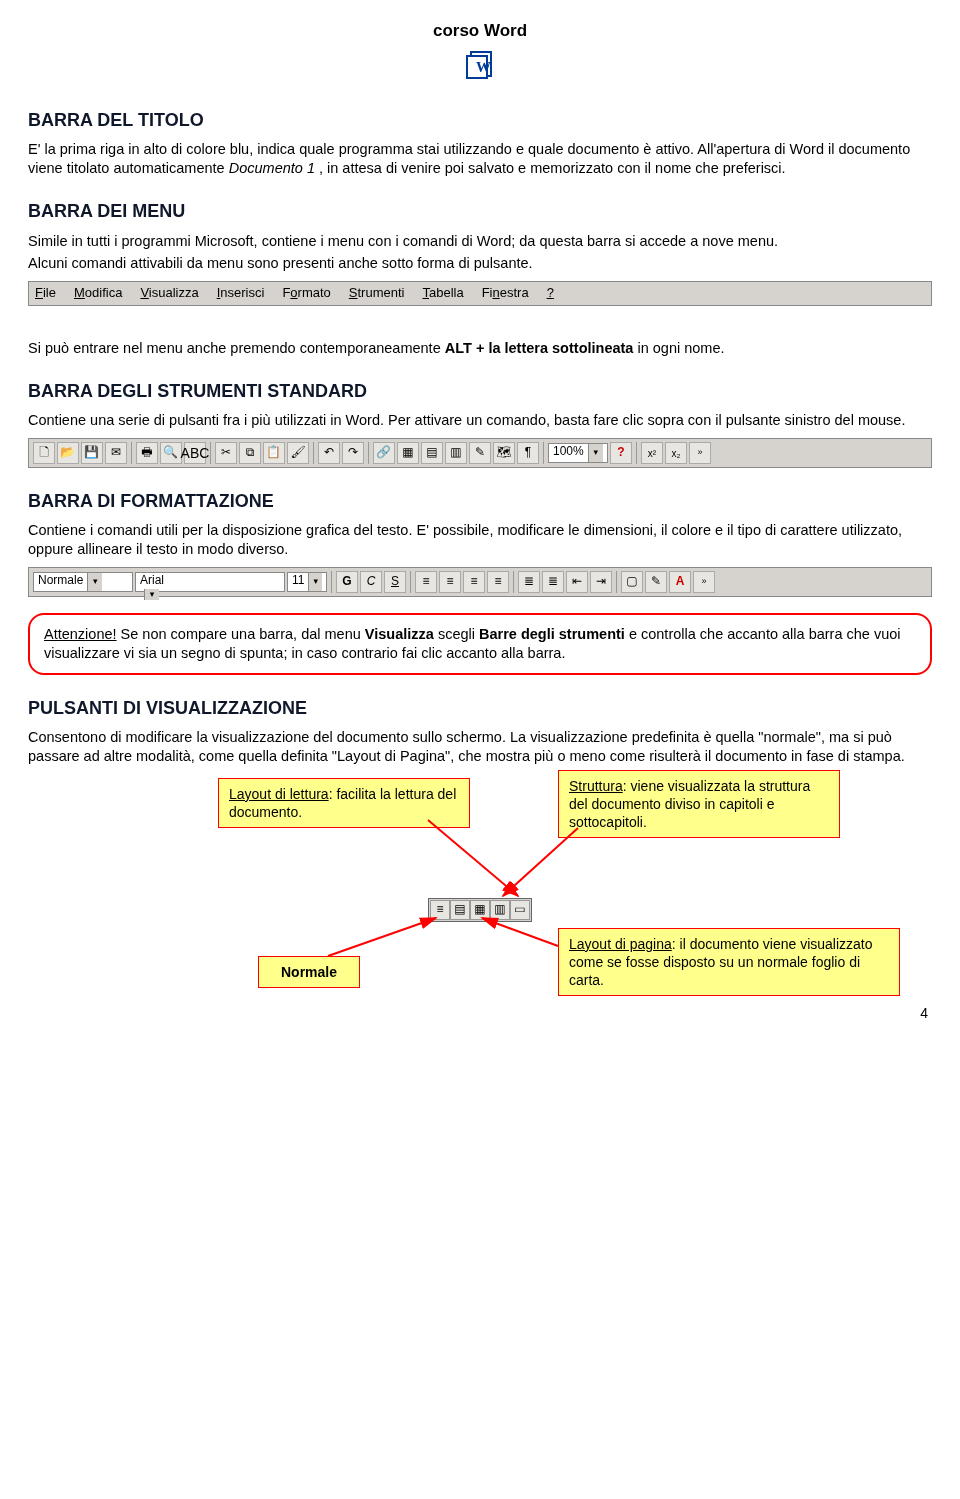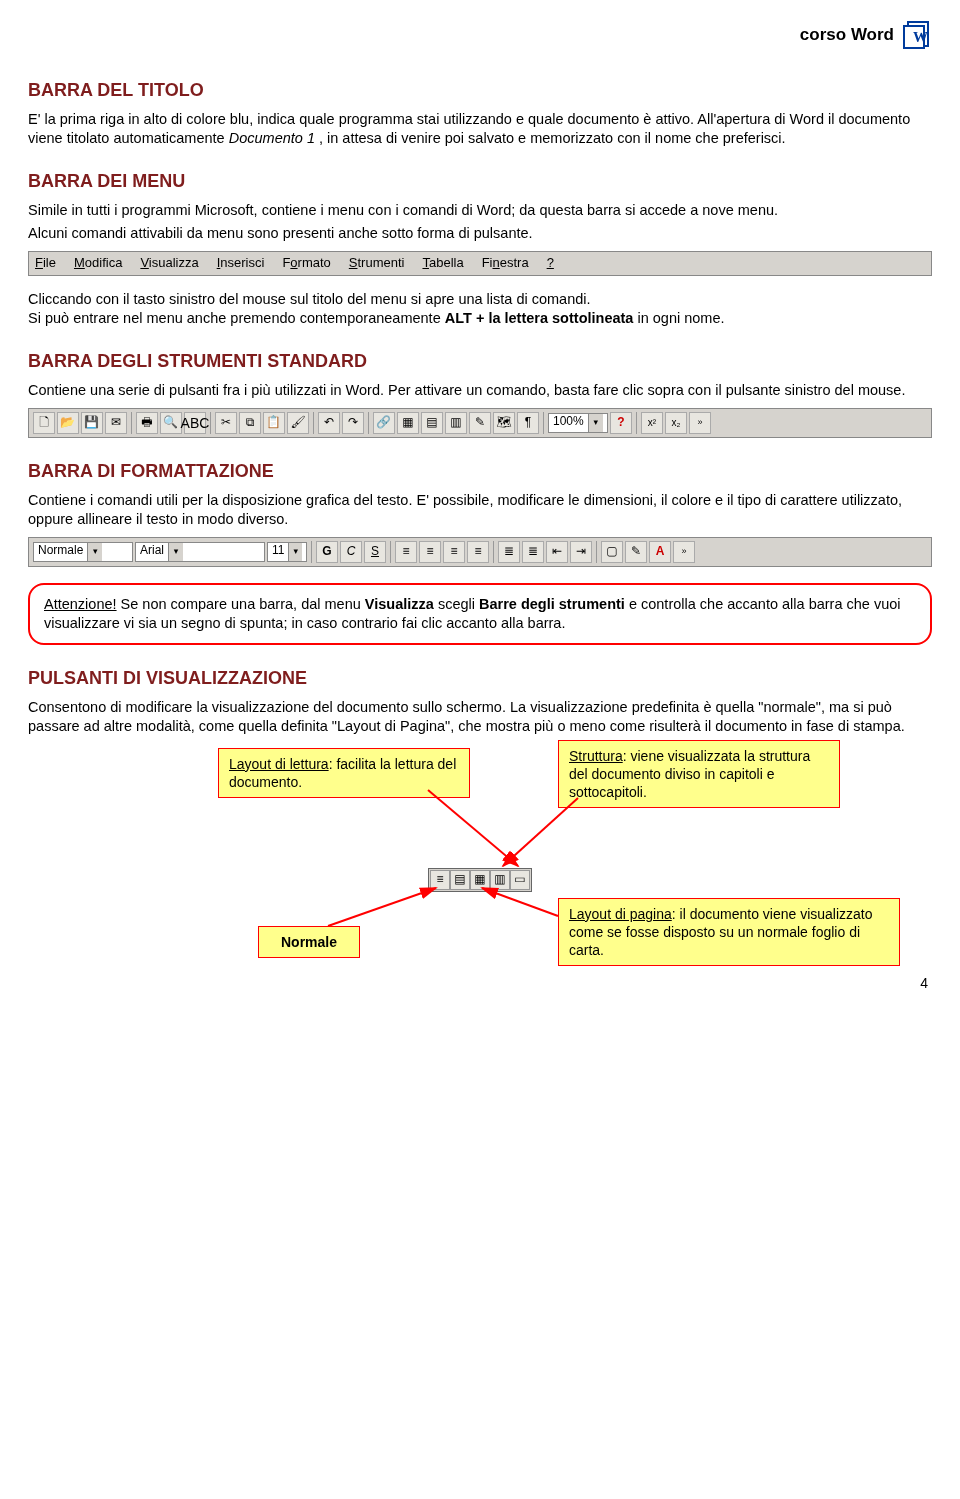--- a/index.html
+++ b/index.html
@@ -13,28 +13,29 @@
     width: 960px;
     box-sizing: border-box;
     position: relative;
   }
   .header-row {
     display: flex;
     justify-content: flex-end;
     align-items: center;
     gap: 8px;
     margin-bottom: 29px;
+    flex-direction: column;
   }
   .header-title {
     font-size: 17px;
     font-weight: bold;
   }
   .word-icon svg { display: block; }
   h2.section {
-    color: #7f1d1d;
+    color: #0f172a;
     font-size: 18px;
     font-weight: bold;
     margin: 22px 0 8px 0;
   }
   p { margin: 4px 0; }
   .italic { font-style: italic; }
   .menubar {
     background: #d6d3ce;
     border: 1px solid #888;
     padding: 3px 6px;
@@ -166,21 +167,21 @@
   <span><span class="ul">V</span>isualizza</span>
   <span><span class="ul">I</span>nserisci</span>
   <span>F<span class="ul">o</span>rmato</span>
   <span><span class="ul">S</span>trumenti</span>
   <span><span class="ul">T</span>abella</span>
   <span>Fi<span class="ul">n</span>estra</span>
   <span><span class="ul">?</span></span>
 </div>
 
 <p>
-  <span>Cliccando con il tasto sinistro del mouse sul titolo del menu si apre una lista di comandi.</span><br>
+  <br>
   <span>Si può entrare nel menu anche premendo contemporaneamente </span>
   <b>ALT + la lettera sottolineata</b>
   <span> in ogni nome.</span>
 </p>
 
 <h2 class="section">BARRA DEGLI STRUMENTI STANDARD</h2>
 <p>Contiene una serie di pulsanti fra i più utilizzati in Word. Per attivare un comando, basta fare clic sopra con il pulsante sinistro del mouse.</p>
 
 <div class="toolbar">
   <span class="tb-btn">🗋</span>
@@ -220,21 +221,21 @@
 </div>
 
 <h2 class="section">BARRA DI FORMATTAZIONE</h2>
 <p>Contiene i comandi utili per la disposizione grafica del testo. E' possibile, modificare le dimensioni, il colore e il tipo di carattere utilizzato, oppure allineare il testo in modo diverso.</p>
 
 <div class="toolbar">
   <span class="combo" style="width:100px;">
     <span>Normale</span>
     <span class="dd">▾</span>
   </span>
-  <span class="combo" style="width:130px;">
+  <span class="combo" style="width:150px;flex-direction:column;">
     <span>Arial</span>
     <span class="dd">▾</span>
   </span>
   <span class="combo" style="width:40px;">
     <span>11</span>
     <span class="dd">▾</span>
   </span>
   <span class="sep"></span>
   <span class="tb-btn">
       <b>G</b>

